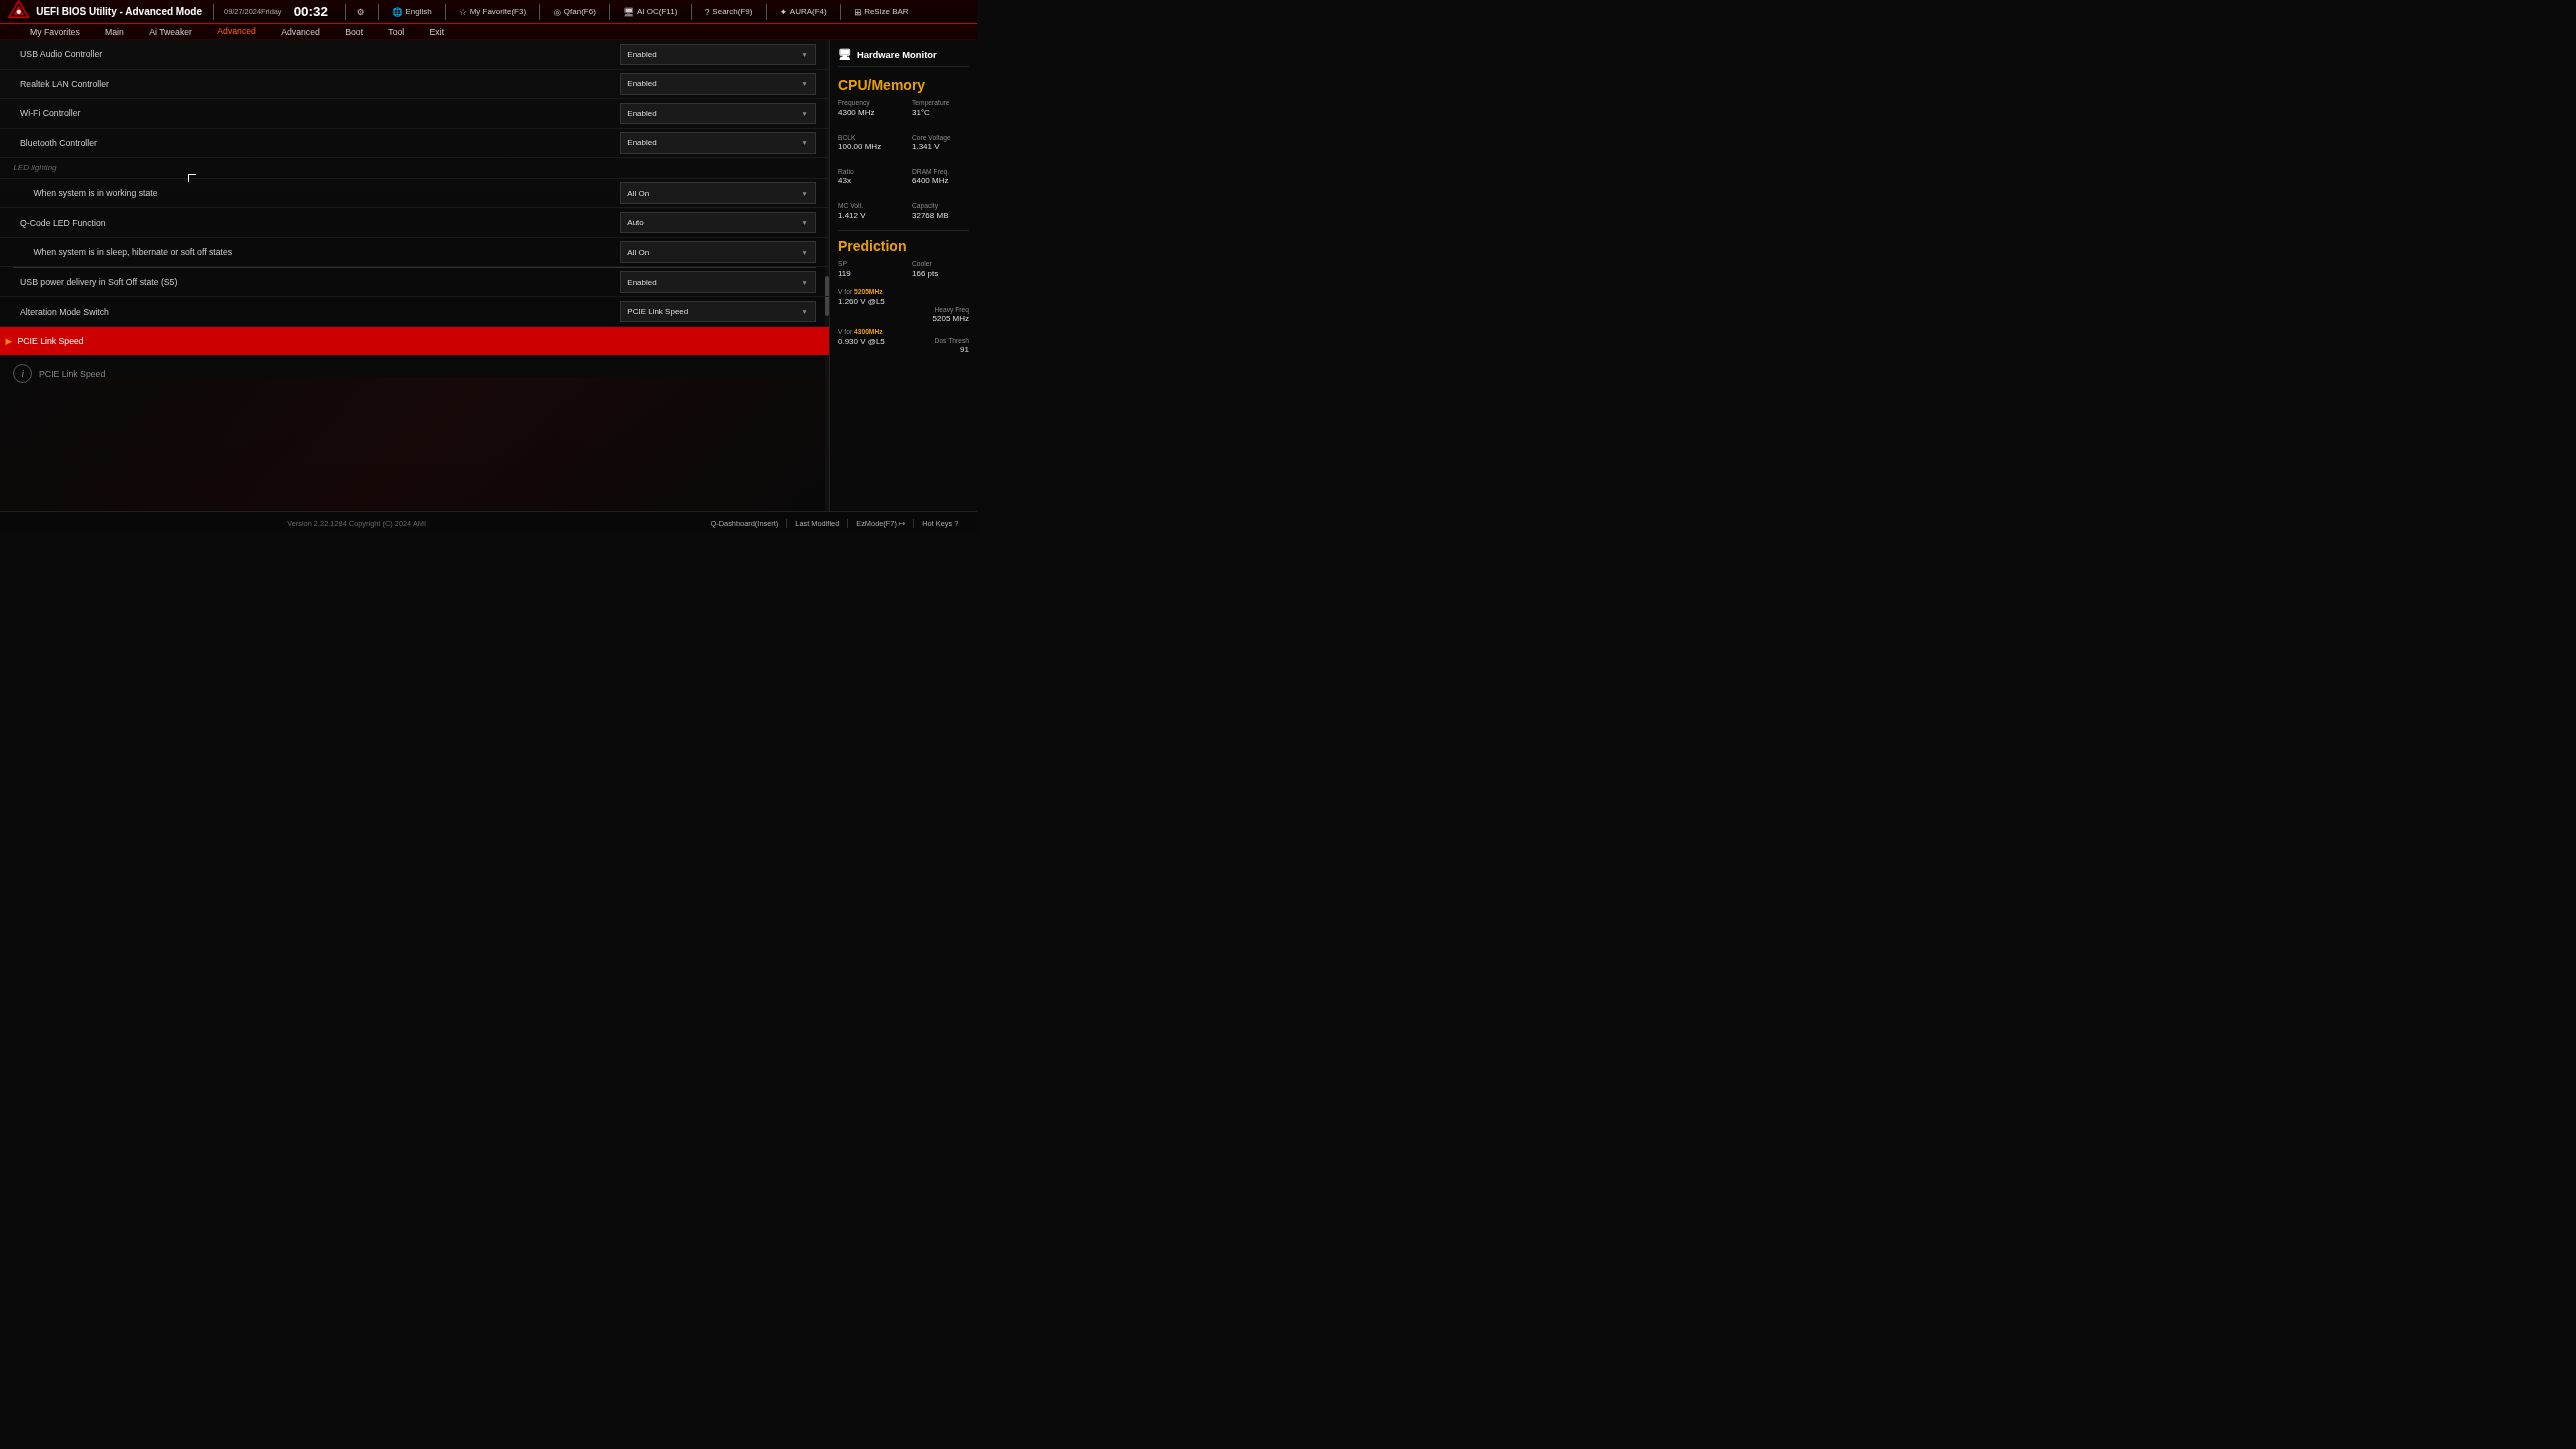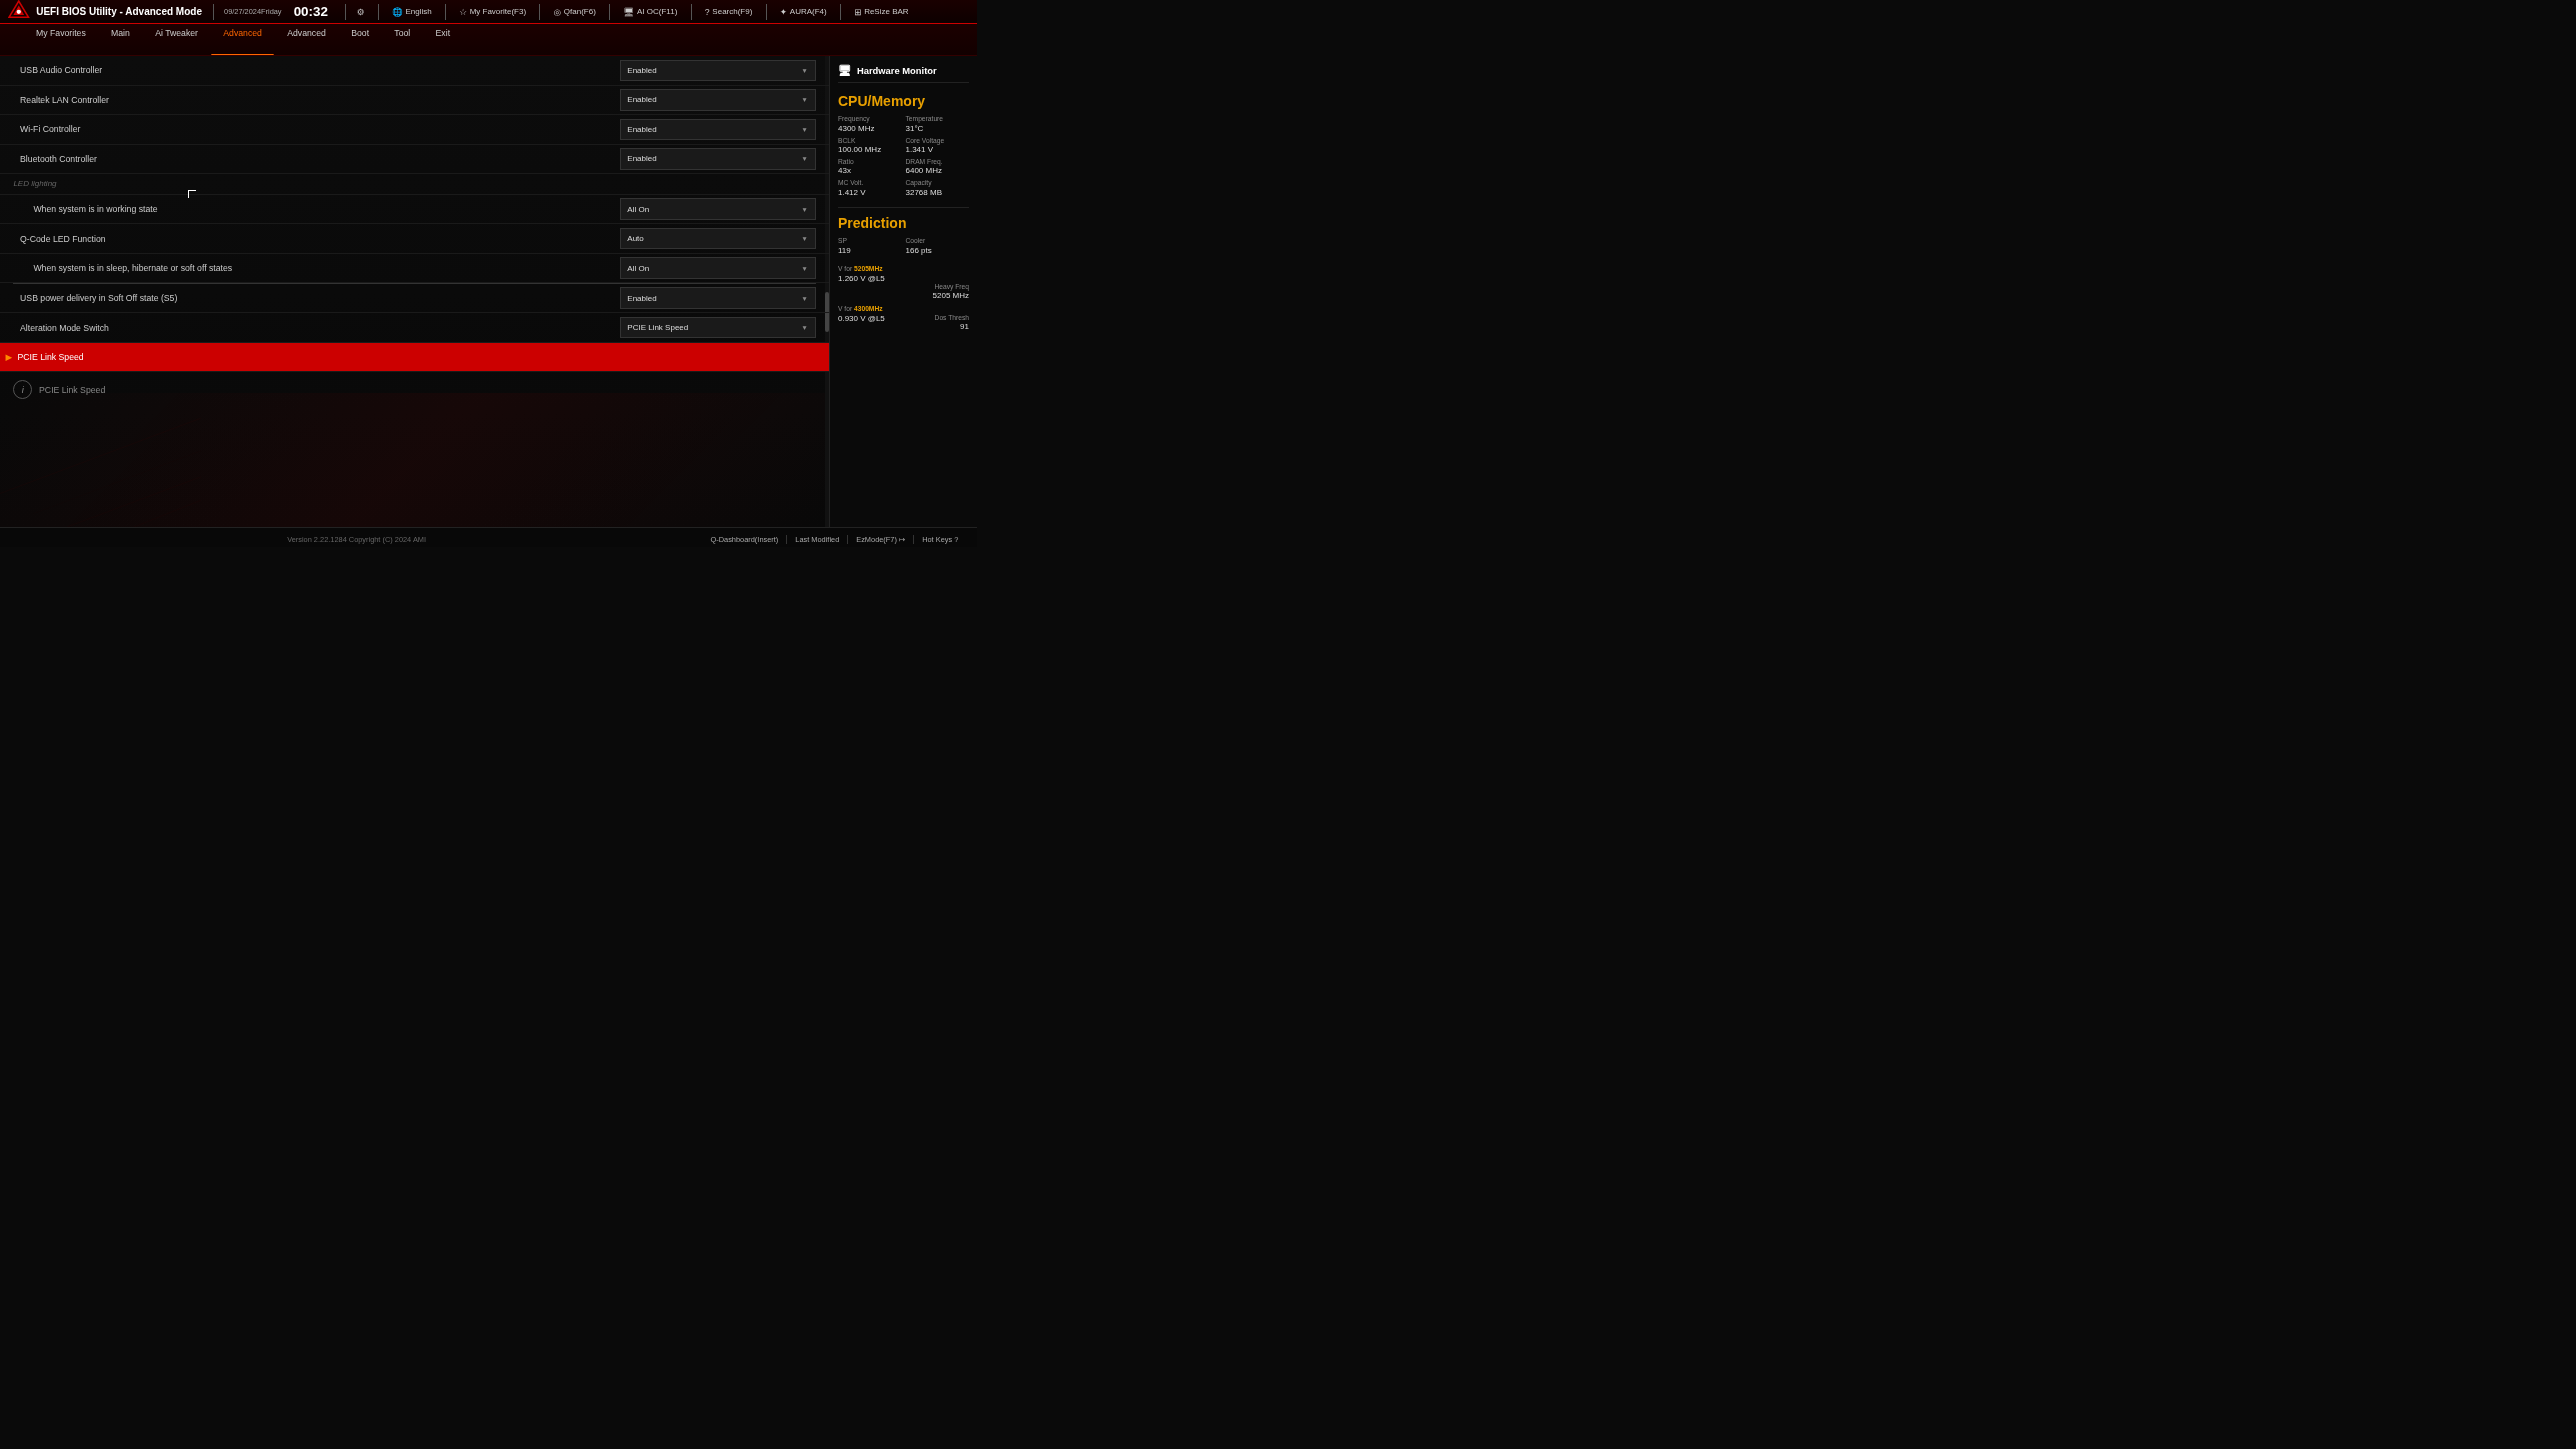--- a/index.html
+++ b/index.html
@@ -59,23 +59,24 @@
       font-size: 7.4px;
       color: #aaa;
       margin-right: 5.4px;
       flex-shrink: 0;
       justify-content: center;
     }
 
     
     .menubar {
       display: flex;
+      align-items: center;
       background: linear-gradient(180deg, #1c0000 0%, #120000 100%);
-      height: 32px;
-      padding: 0 24px;
+      height: 16px;
+      padding: 0 18px;
       gap: 1.3px;
       border-bottom: 0.7px solid #330000;
     }
     .menu-item {
       padding: 4px 12px;
       font-size: 8.7px;
       color: #ccc;
       cursor: pointer;
       border-radius: 1.3px;
       white-space: nowrap;
@@ -231,21 +232,21 @@
     .hw-section-title {
       color: #e8a000;
       font-size: 14px;
       font-weight: bold;
       margin-bottom: 6.7px;
       margin-top: 2.7px;
     }
     .hw-grid {
       display: grid;
       grid-template-columns: 1fr 1fr;
-      gap: 4px;
+      gap: 17px;
       margin-bottom: 10.7px;
     }
     .hw-item { }
     .hw-item-label {
       font-size: 6.7px;
       color: #888;
       margin-bottom: 1.3px;
     }
     .hw-item-value {
       font-size: 8px;

